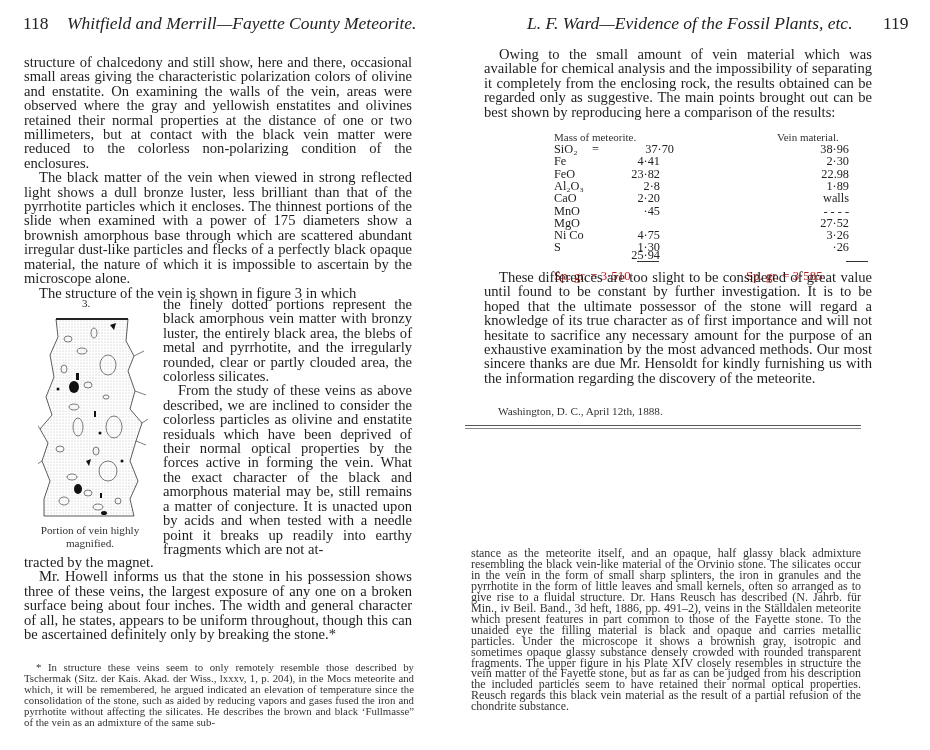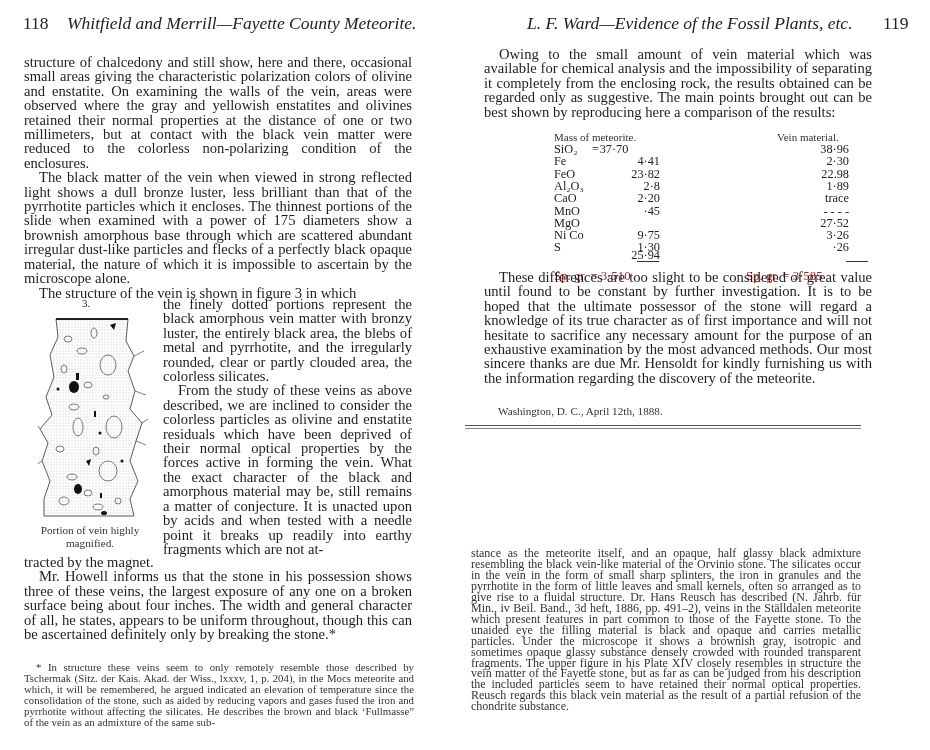--- a/index.html
+++ b/index.html
@@ -162,21 +162,21 @@
     <p class="indent">Owing to the small amount of vein material which was available for chemical analysis and the impossibility of separating it completely from the enclosing rock, the results obtained can be regarded only as suggestive.  The main points brought out can be best shown by reproducing here a comparison of the results:</p>
   </div>
 
   <div class="analysis">
     <div class="hdr mass">Mass of meteorite.</div>
     <div class="hdr vein">Vein material.</div>
     <div id="rows">
         <div class="row" style="top: 13px;">
           <span class="el">SiO₂</span>
           <span class="eq">=</span>
-          <span class="v1" style="right: auto; left: 30px; text-align: center;">37·70</span>
+          <span class="v1" style="right: auto; left: 60px;">37·70</span>
           <span class="v2">38·96</span>
         </div>
         <div class="row" style="top: 25.3px;">
           <span class="el">Fe</span>
           <span class="eq"></span>
           <span class="v1" style="right: auto; left: 46px;">4·41</span>
           <span class="v2">2·30</span>
         </div>
         <div class="row" style="top: 37.6px;">
           <span class="el">FeO</span>
@@ -187,38 +187,38 @@
         <div class="row" style="top: 49.9px;">
           <span class="el">Al₂O₃</span>
           <span class="eq"></span>
           <span class="v1" style="right: auto; left: 46px;">2·8</span>
           <span class="v2">1·89</span>
         </div>
         <div class="row" style="top: 62.2px;">
           <span class="el">CaO</span>
           <span class="eq"></span>
           <span class="v1" style="right: auto; left: 46px;">2·20</span>
-          <span class="v2">trace</span>
+          <span class="v2">walls</span>
         </div>
         <div class="row" style="top: 74.5px;">
           <span class="el">MnO</span>
           <span class="eq"></span>
           <span class="v1" style="right: auto; left: 46px;">·45</span>
           <span class="v2">- - - -</span>
         </div>
         <div class="row" style="top: 86.8px;">
           <span class="el">MgO</span>
           <span class="eq"></span>
           <span class="v1" style="right: auto; left: 46px; margin-top: 32px;">25·94</span>
           <span class="v2">27·52</span>
         </div>
         <div class="row" style="top: 99.1px;">
           <span class="el">Ni Co</span>
           <span class="eq"></span>
-          <span class="v1" style="right: auto; left: 46px;">9·75</span>
+          <span class="v1" style="right: auto; left: 46px;">4·75</span>
           <span class="v2">3·26</span>
         </div>
         <div class="row" style="top: 111.4px;">
           <span class="el">S</span>
           <span class="eq"></span>
           <span class="v1" style="right: auto; left: 46px;">1·30</span>
           <span class="v2">·26</span>
         </div>
       </div>
     <div class="rule r1"></div>

